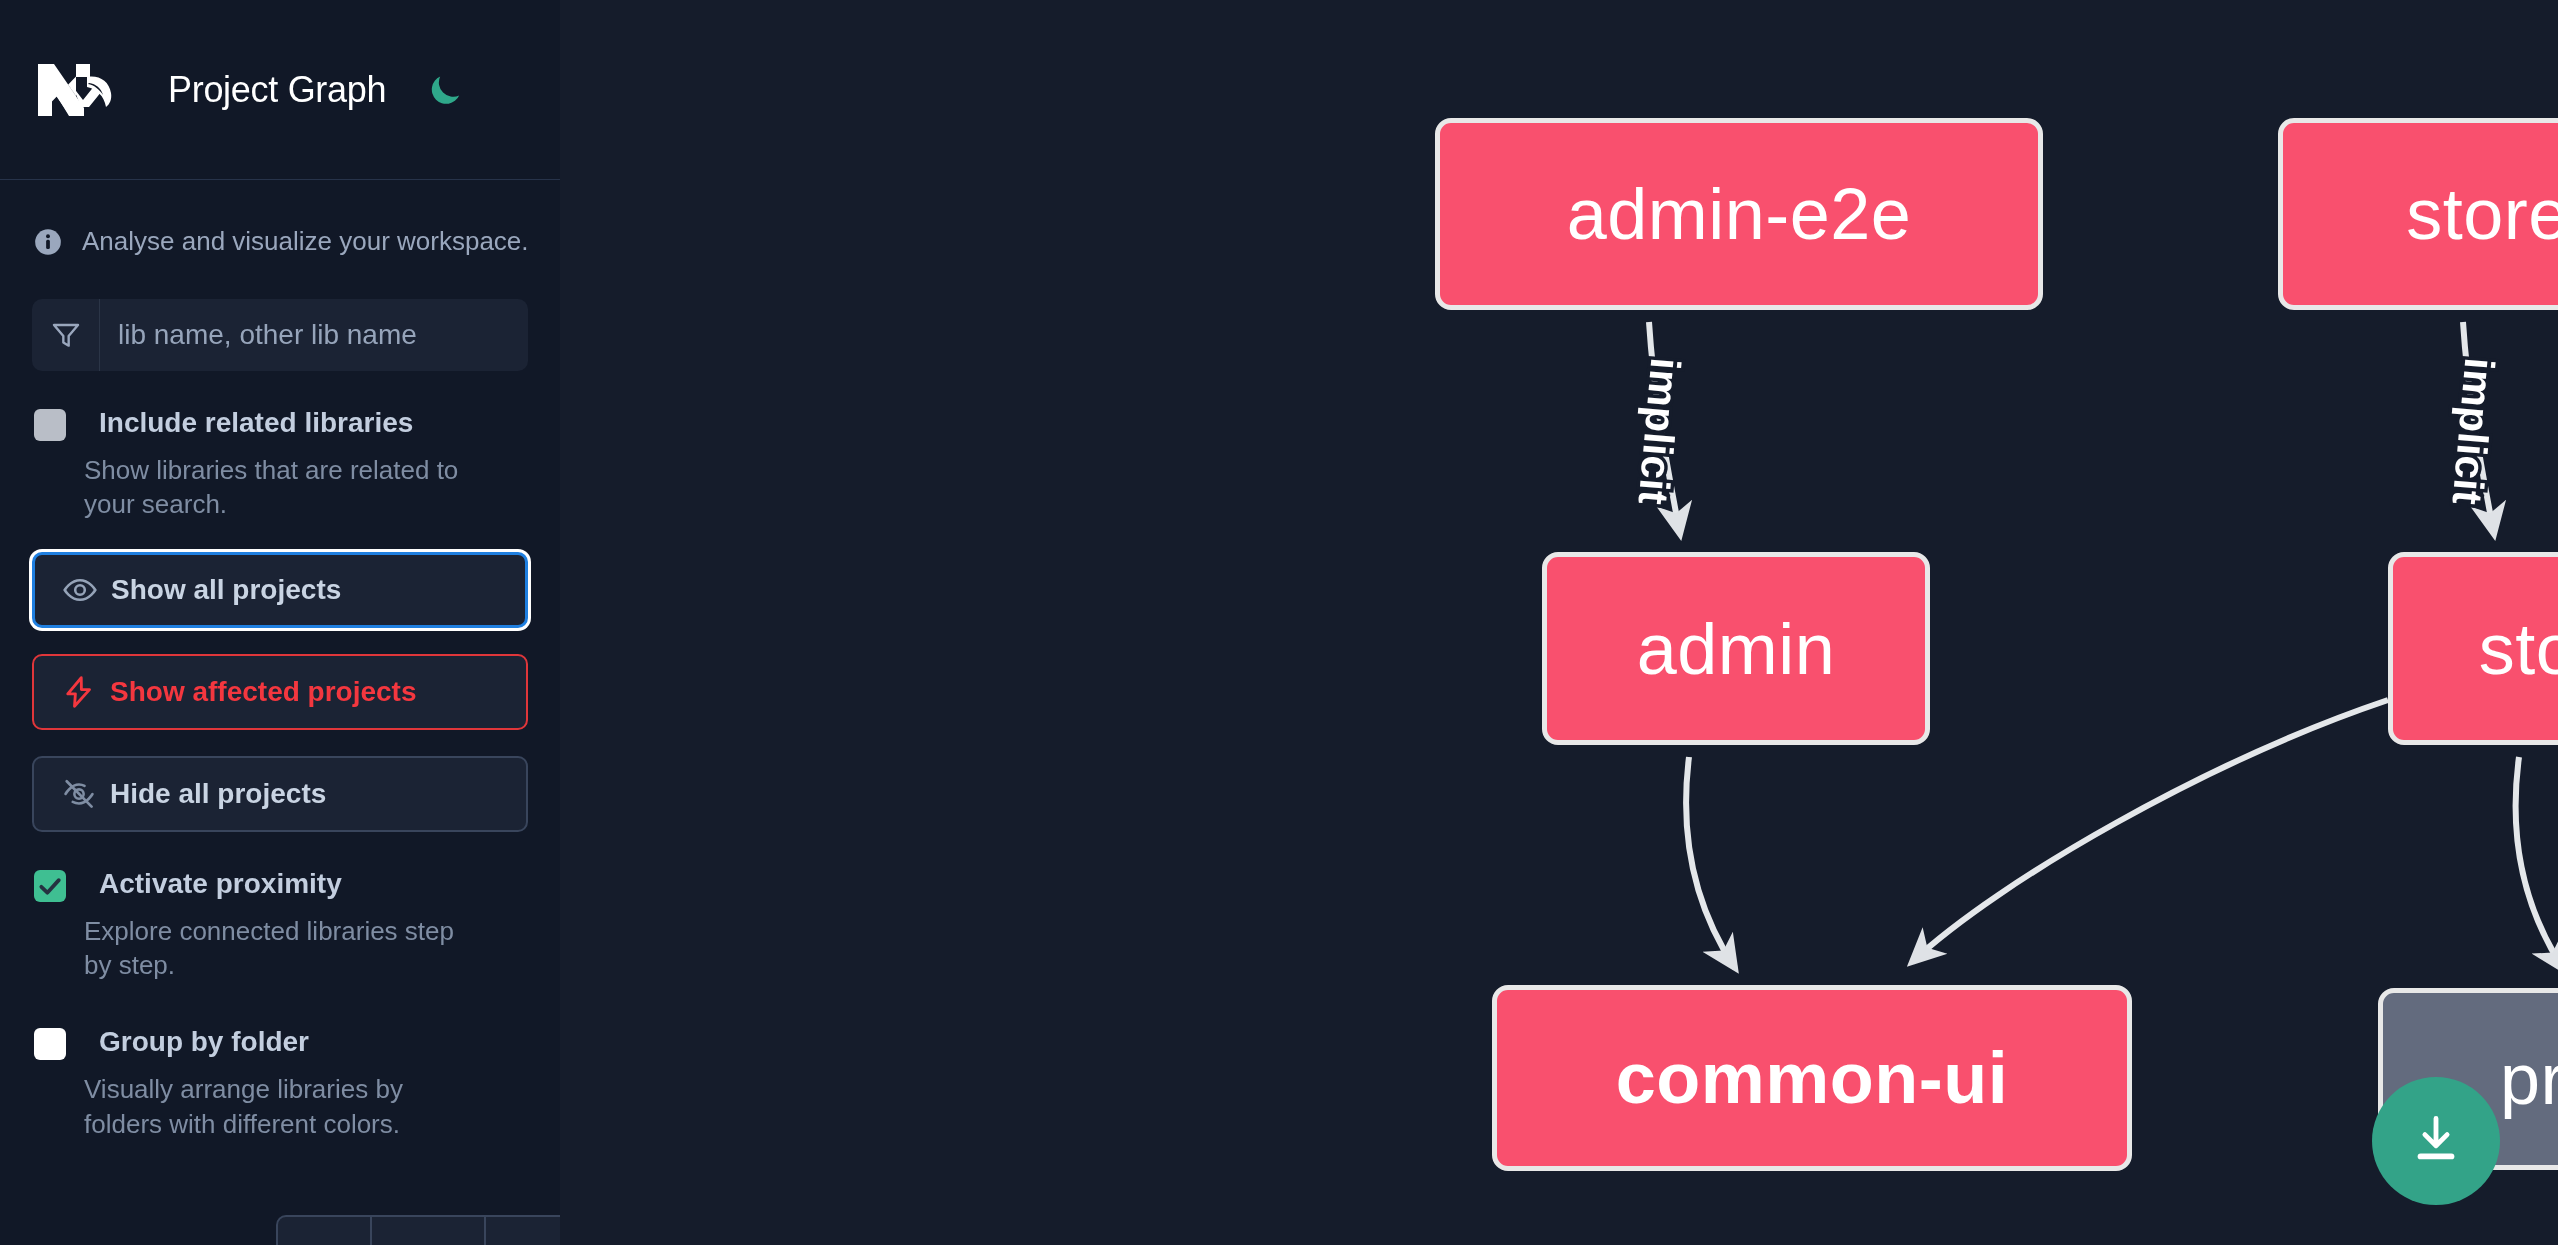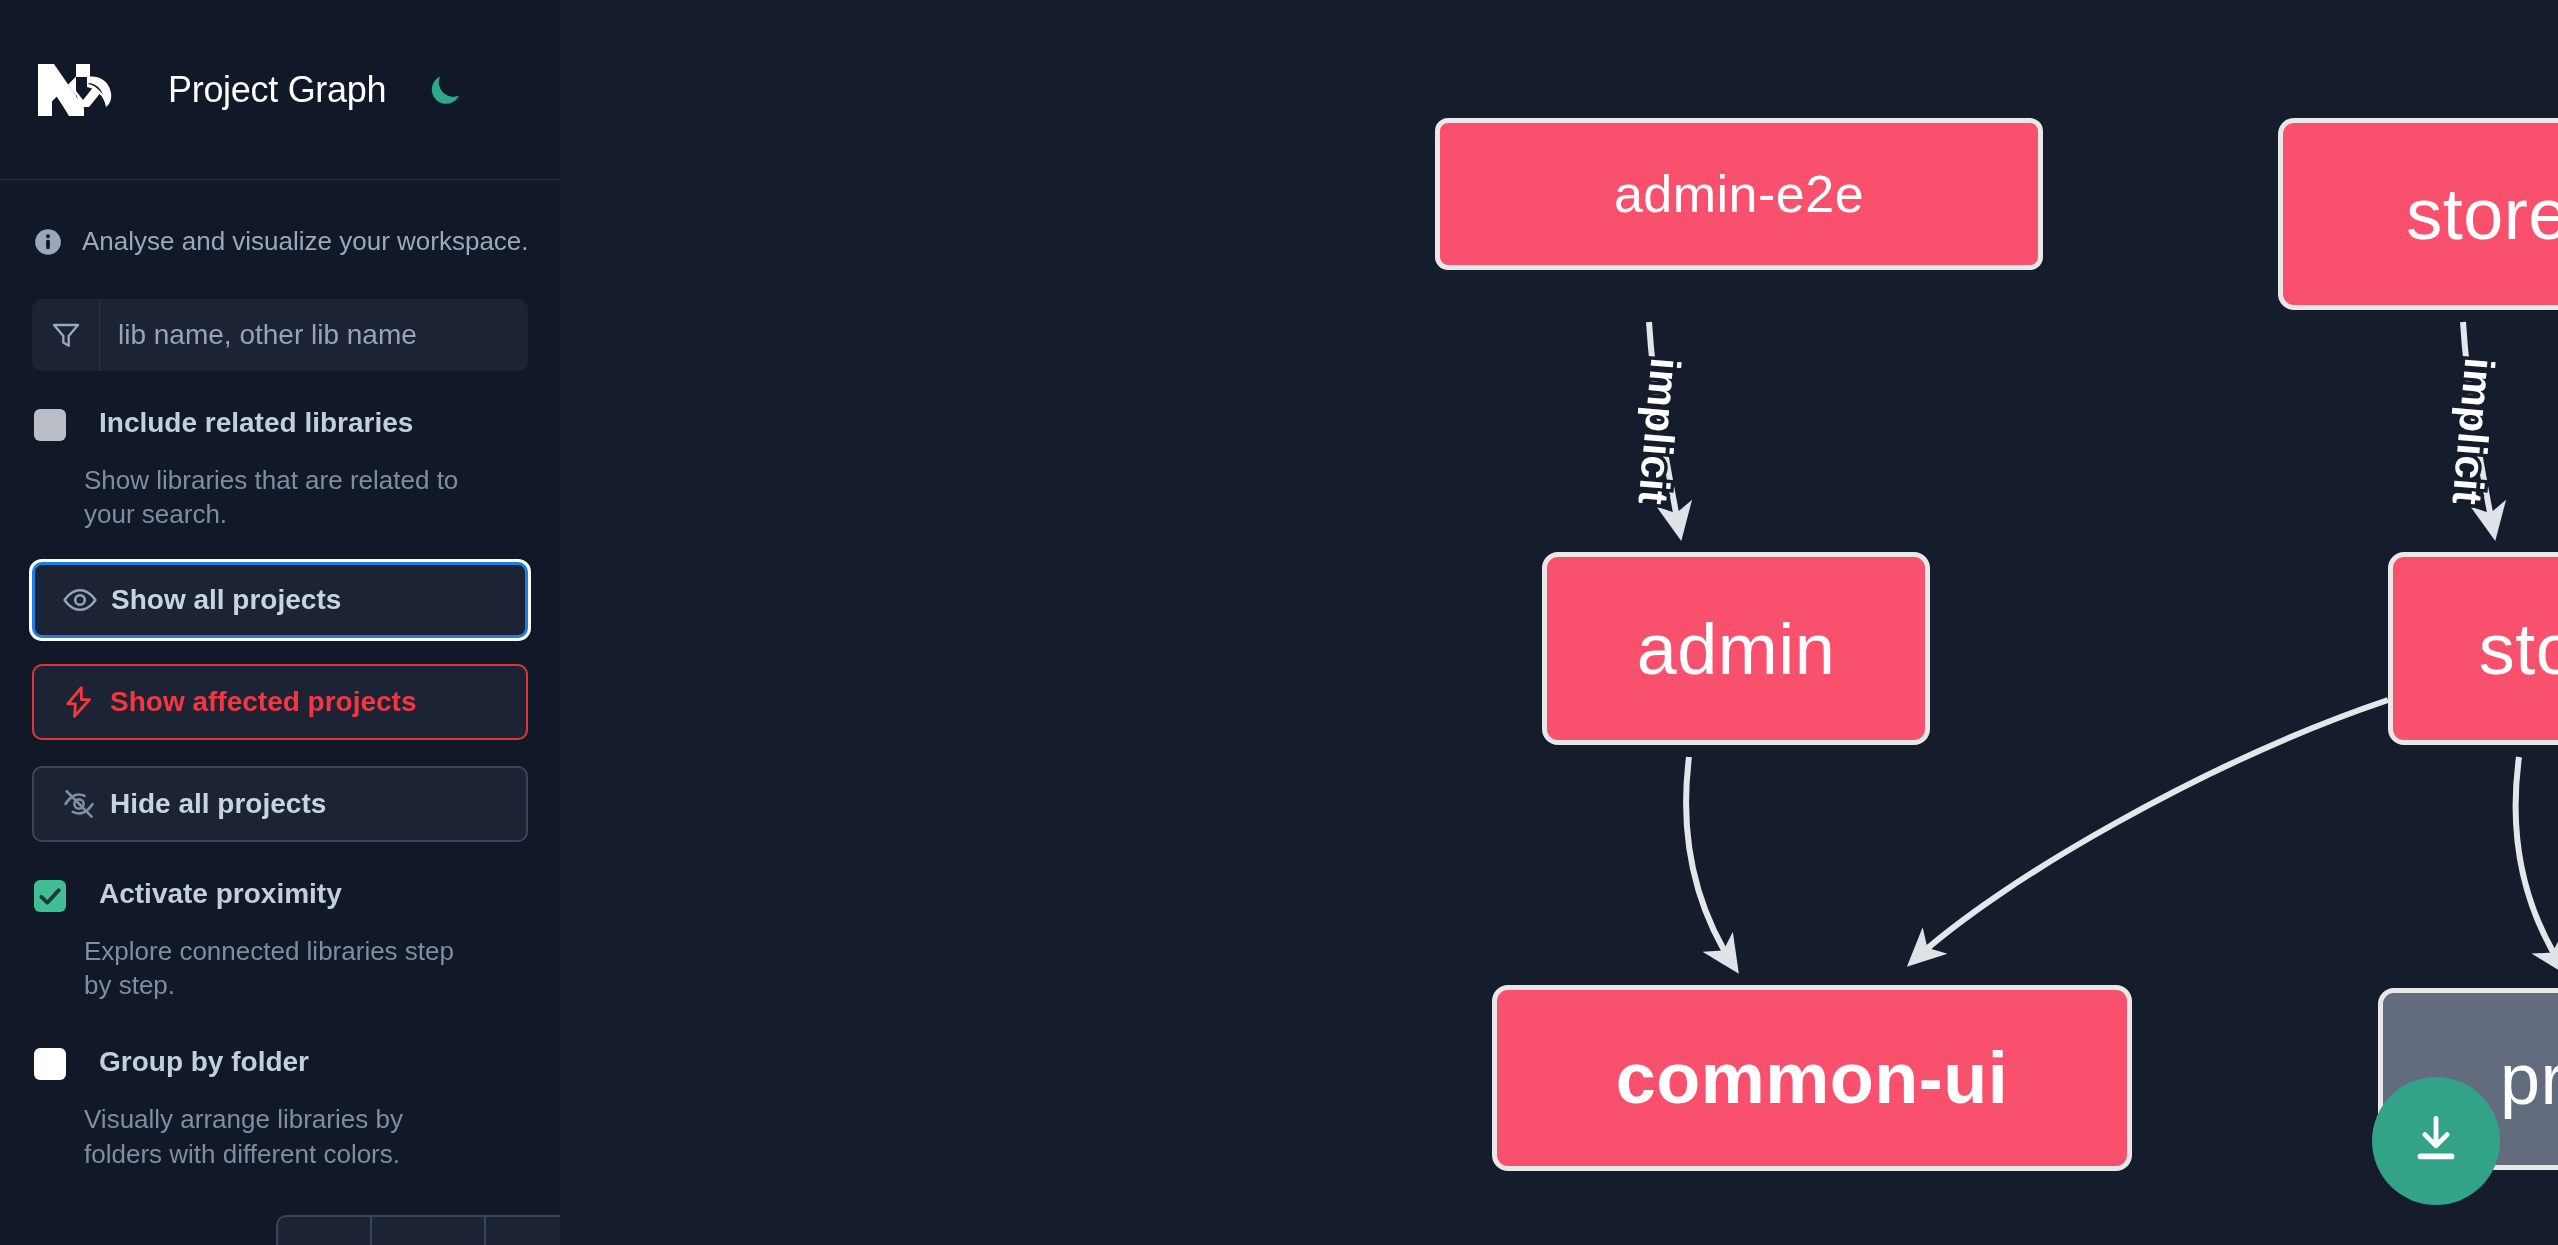--- a/index.html
+++ b/index.html
@@ -99,21 +99,21 @@
     color: #c3cedf;
     font-size: 28px;
     font-weight: 700;
     line-height: 1.25;
   }
   .check-desc {
     color: #7f8da3;
     font-size: 26px;
     line-height: 1.32;
     padding-left: 50px;
-    margin-top: 22px;
+    margin-top: 12px;
     max-width: 450px;
   }
 
   .btn-stack { padding: 30px 32px 0 32px; display: flex; flex-direction: column; gap: 26px; }
   .gbtn {
     position: relative;
     height: 76px;
     border-radius: 10px;
     display: flex;
     align-items: center;
@@ -313,21 +313,21 @@
       <path d="M1959 757 C1947 845 1968 915 2004 970" fill="none" stroke="#e4e7ea" stroke-width="6" marker-end="url(#ah)"></path>
 
       <g>
         <text x="1085" y="430" text-anchor="middle" transform="rotate(95 1085 430)" font-family="Liberation Sans, sans-serif" font-size="42" font-weight="700" fill="#ffffff" stroke="#151c2b" stroke-width="7" paint-order="stroke">implicit</text>
       </g>
       <g>
         <text x="1899" y="430" text-anchor="middle" transform="rotate(95 1899 430)" font-family="Liberation Sans, sans-serif" font-size="42" font-weight="700" fill="#ffffff" stroke="#151c2b" stroke-width="7" paint-order="stroke">implicit</text>
       </g>
     </svg>
 
-    <div class="gnode pink" style="left:875px;top:118px;width:608px;height:152px;font-size:52px;border-radius:13px;">
+    <div class="gnode pink" style="left:875px;top:118px;width:608px;height:192px;font-size:72px;">
       <span>admin-e2e</span>
     </div>
     <div class="gnode pink" style="left:1718px;top:118px;width:565px;height:192px;font-size:72px;">
       <span>store-e2e</span>
     </div>
     <div class="gnode pink" style="left:982px;top:552px;width:388px;height:193px;font-size:72px;">
       <span>admin</span>
     </div>
     <div class="gnode pink" style="left:1828px;top:552px;width:344px;height:193px;font-size:72px;">
       <span>store</span>

